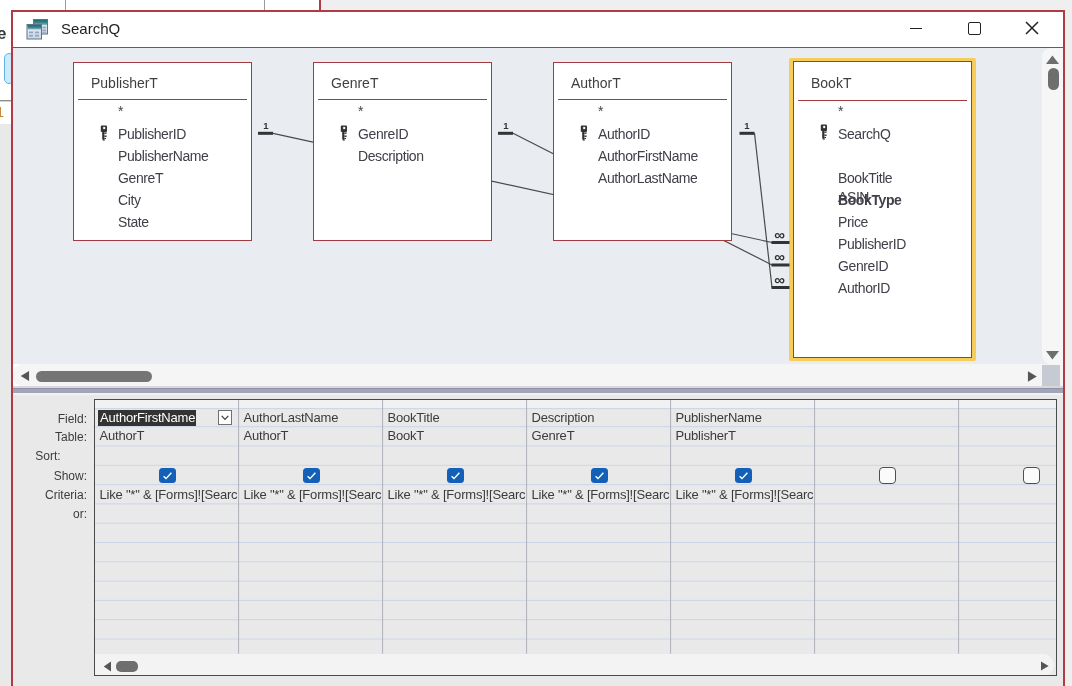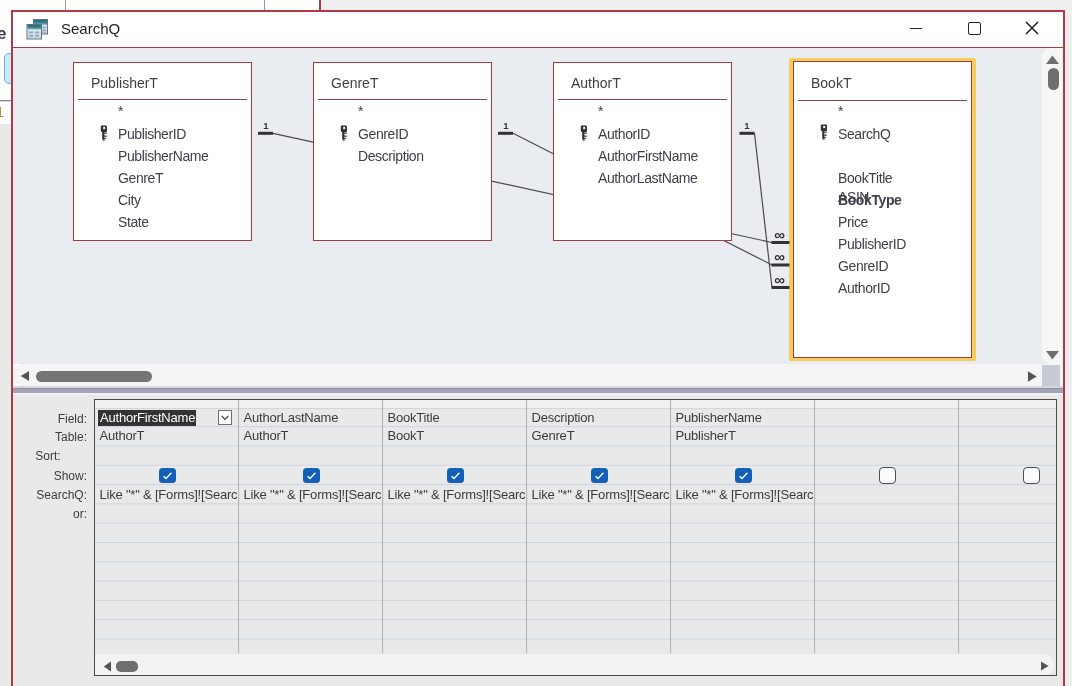--- a/index.html
+++ b/index.html
@@ -248,21 +248,21 @@
   <div class="abs" style="left:21px;top:261.5px;width:22px;height:10.5px;background:#6e6e6e;border-radius:5px;"></div>
   <svg class="abs" style="left:945.5px;top:261.5px;" width="9" height="10" viewBox="0 0 9 10">
     <path d="M1 0.5 L1 9.5 L8.6 5 Z" fill="#555"></path>
   </svg>
 </div>
 
 <div class="lbl" style="top:410.5px;">Field:</div>
 <div class="lbl" style="top:429px;">Table:</div>
 <div class="lbl" style="top:448px;text-align:center;">Sort:</div>
 <div class="lbl" style="top:467.5px;">Show:</div>
-<div class="lbl" style="top:486.5px;">SearchQ:</div>
+<div class="lbl" style="top:486.5px;">Criteria:</div>
 <div class="lbl" style="top:506px;">or:</div>
 
 <div class="abs" style="left:98px;top:409.5px;width:98px;height:16.5px;background:#333;color:#fff;font-size:13px;letter-spacing:-0.2px;line-height:16.5px;padding-left:2px;box-sizing:border-box;">AuthorFirstName</div>
 <div class="abs" style="left:217.8px;top:409.8px;width:14px;height:15.2px;background:#fff;border:1px solid #707070;box-sizing:border-box;"></div>
 <svg class="abs" style="left:221.3px;top:415px;" width="8" height="6" viewBox="0 0 8 6">
   <path d="M0.7 0.8 L4 4.4 L7.3 0.8" stroke="#3e3e3e" stroke-width="1.2" fill="none"></path>
 </svg>
 <div class="gtxt" style="left:243.5px;top:409.5px;">AuthorLastName</div>
 <div class="gtxt" style="left:387.5px;top:409.5px;">BookTitle</div>
 <div class="gtxt" style="left:531.5px;top:409.5px;">Description</div>

